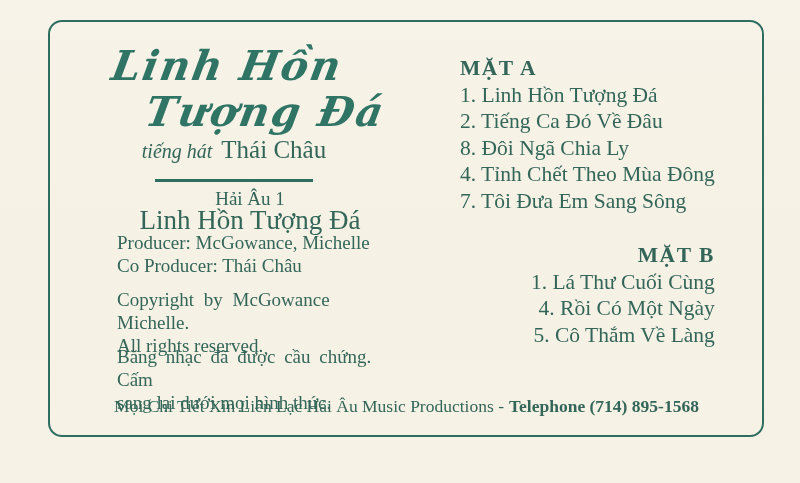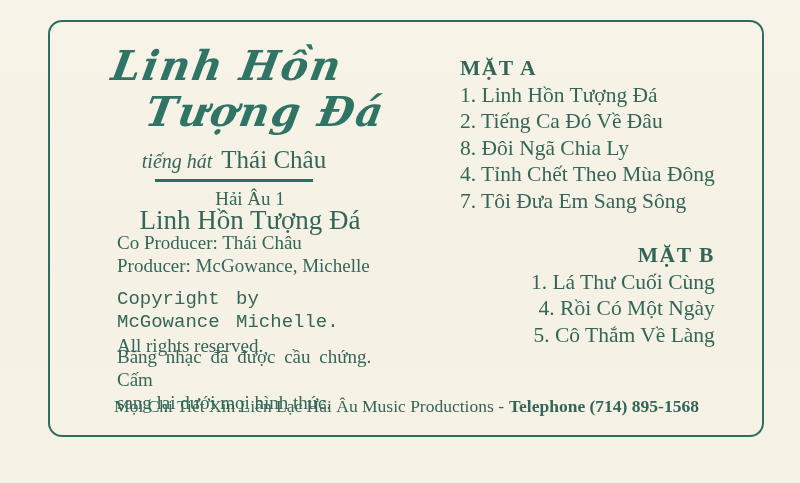--- a/index.html
+++ b/index.html
@@ -44,21 +44,21 @@
   }
   .title .l2 {
     display: block;
     margin-left: 42px;
     margin-top: 1px;
   }
 
   .subtitle {
     position: absolute;
     left: 84px;
-    top: 146px;
+    top: 136px;
     width: 300px;
     text-align: center;
     white-space: nowrap;
   }
   .subtitle .prefix {
     font-style: italic;
     font-size: 20px;
   }
   .subtitle .artist {
     font-size: 25px;
@@ -94,21 +94,21 @@
   }
 
   .copyright {
     position: absolute;
     left: 117px;
     top: 288px;
     width: 250px;
     font-size: 19px;
     line-height: 23px;
   }
-  .copyright .j { word-spacing: 5px; font-family: Liberation Mono, monospace; }
+  .copyright .j { word-spacing: 5px; }
 
   .notice {
     position: absolute;
     left: 117px;
     top: 345px;
     width: 286px;
     font-size: 19px;
     line-height: 23px;
   }
   .notice .j { word-spacing: 4px; }
@@ -157,22 +157,22 @@
 </div>
 
 <div class="divider"></div>
 
 <div class="album">
   <div class="cat">Hải Âu 1</div>
   <div class="name">Linh Hồn Tượng Đá</div>
 </div>
 
 <div class="producer">
+  <div>Producer: McGowance, Michelle</div>
   <div>Co Producer: Thái Châu</div>
-  <div>Producer: McGowance, Michelle</div>
 </div>
 
 <div class="copyright">
   <div class="j">Copyright by McGowance Michelle.</div>
   <div>All rights reserved.</div>
 </div>
 
 <div class="notice">
   <div class="j">Băng nhạc đã được cầu chứng. Cấm</div>
   <div>sang lại dưới mọi hình thức.</div>

